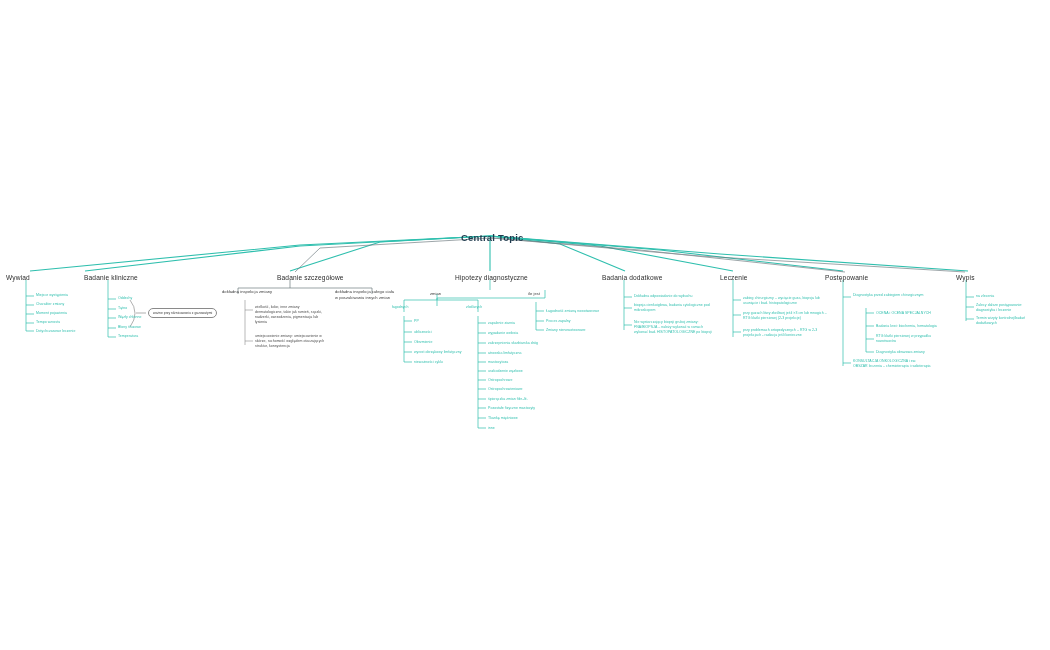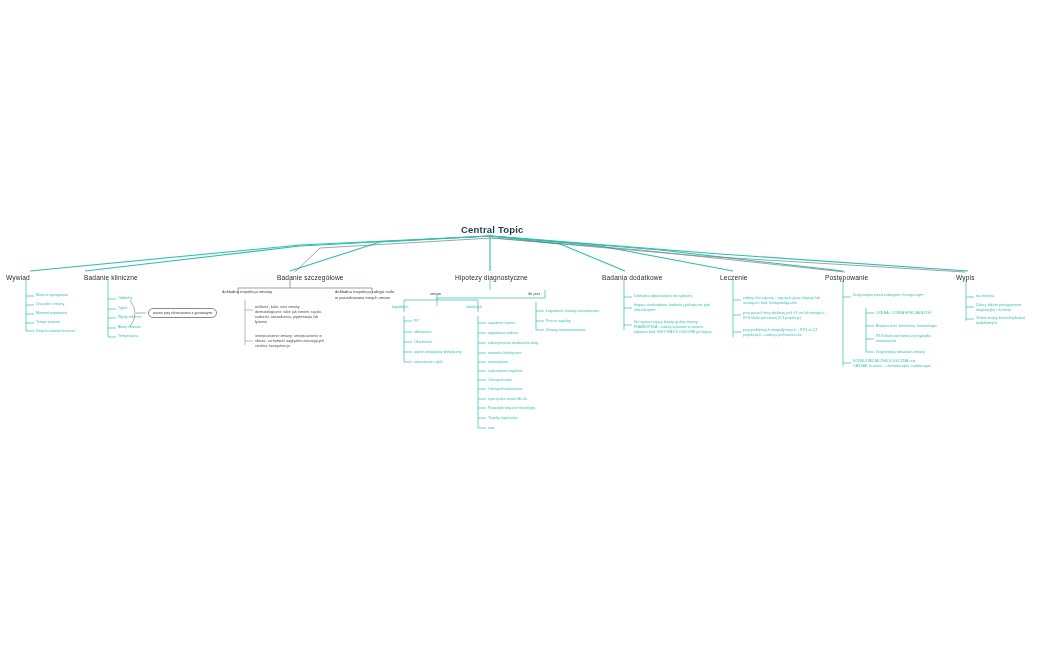--- a/index.html
+++ b/index.html
@@ -160,21 +160,21 @@
     </g>
 
     <g fill="none" stroke="#2fbfae" stroke-width="0.7">
       <path d="M966 280 L 966 321"></path>
       <path d="M966 297 L 974 297"></path>
       <path d="M966 307 L 974 307"></path>
       <path d="M966 319 L 974 319"></path>
     </g>
   </svg>
 
-  <div class="node central" style="left:461px;top:224px;">Central Topic</div>
+  <div class="node central" style="left:461px;top:232px;">Central Topic</div>
 
   <div class="node branch" style="left:6px;top:274px;">Wywiad</div>
   <div class="node leaf" style="left:36px;top:293px;">Miejsce występienia</div>
   <div class="node leaf" style="left:36px;top:302px;">Charakter zmiany</div>
   <div class="node leaf" style="left:36px;top:311px;">Moment pojawienia</div>
   <div class="node leaf" style="left:36px;top:320px;">Tempo wzrostu</div>
   <div class="node leaf" style="left:36px;top:329px;">Dotychczasowe leczenie</div>
 
   <div class="node branch" style="left:84px;top:274px;">Badanie kliniczne</div>
   <div class="node leaf" style="left:118px;top:296px;">Oddechy</div>

